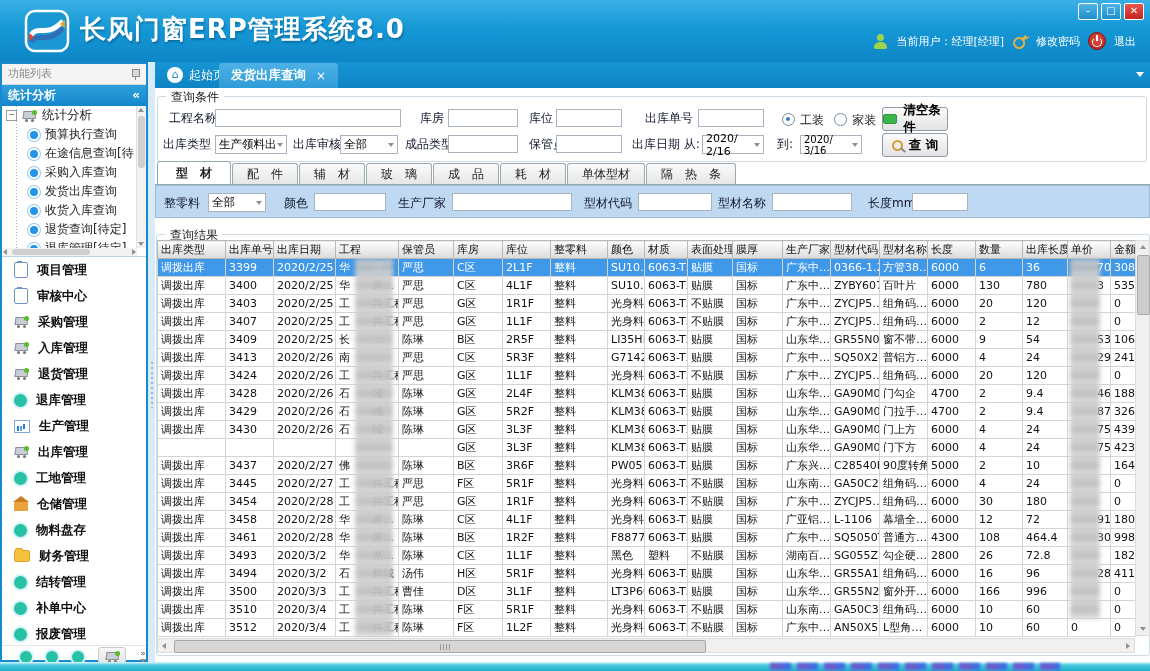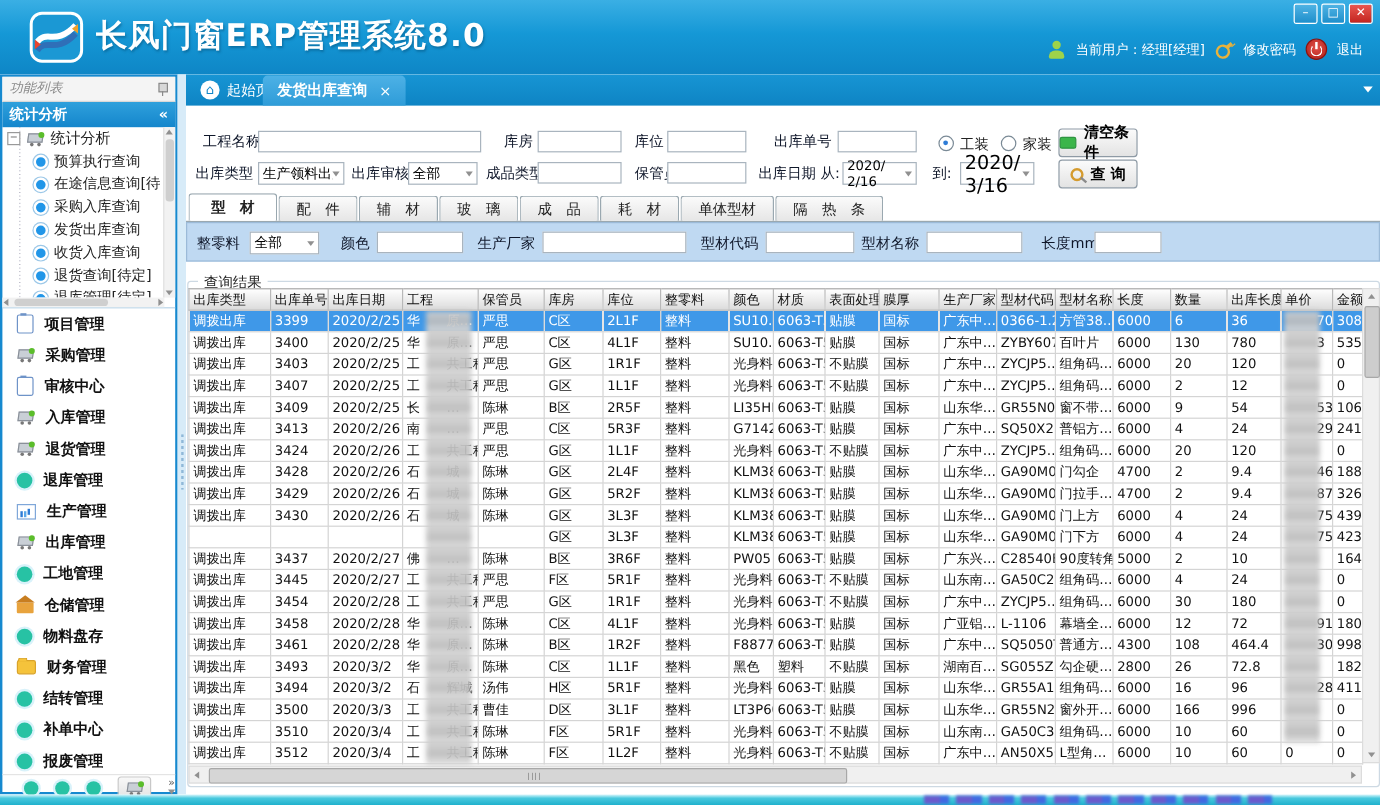--- a/index.html
+++ b/index.html
@@ -24,21 +24,21 @@
   .icon-key{width:16px;height:16px;position:relative;transform:rotate(-40deg);}
   .icon-key::before{content:"";position:absolute;left:0;top:3px;width:8px;height:8px;border:2.5px solid #E8B23C;border-radius:50%;}
   .icon-key::after{content:"";position:absolute;left:10px;top:7px;width:6px;height:2.5px;background:#E8B23C;box-shadow:3px 2px 0 -1px #E8B23C;}
   .icon-power{width:16px;height:16px;border-radius:50%;background:radial-gradient(circle at 50% 40%,#E05048,#B01E18);position:relative;border:1px solid #8E120E;}
   .icon-power::before{content:"";position:absolute;left:6.5px;top:2px;width:2px;height:6px;background:#fff;}
   .icon-power::after{content:"";position:absolute;left:3px;top:4px;width:8px;height:8px;border:1.5px solid #fff;border-top-color:transparent;border-radius:50%;}
   
   .sidebar{position:absolute;left:0;top:62px;width:148px;height:600px;background:#fff;
     border:2px solid #1689CF;box-sizing:border-box;}
   .func-header{height:20px;background:#F4F4F4;border-bottom:1px solid #D8D8D8;color:#8A8A8A;
-    font-size:11px;line-height:20px;padding:0 6px;display:flex;justify-content:space-between;align-items:center;font-style:italic;}
+    font-size:11px;line-height:20px;padding:0 6px;display:flex;justify-content:space-between;align-items:center;}
   .icon-pin{width:9px;height:11px;position:relative;}
   .icon-pin::before{content:"";position:absolute;left:1px;top:0;width:6px;height:6px;border:1px solid #8A8A8A;background:#D8D8D8;}
   .icon-pin::after{content:"";position:absolute;left:3.5px;top:7px;width:1px;height:4px;background:#8A8A8A;}
   .section-header{height:21px;background:linear-gradient(#2FA0DC,#1486CC);color:#fff;font-size:12px;
     font-weight:bold;line-height:21px;padding:0 6px;display:flex;justify-content:space-between;}
   .tree-panel{position:relative;height:150px;border-bottom:1px solid #B8D4E8;}
   .tree-list{position:absolute;left:0;top:0;right:9px;bottom:8px;overflow:hidden;font-size:12px;color:#222;
     background:linear-gradient(to bottom,#AAB 1px,transparent 1px) 14px 0/1px 3px repeat-y;}
   .tree-item{height:19px;display:flex;align-items:center;gap:5px;padding-left:26px;white-space:nowrap;cursor:pointer;}
   .tree-item.root{padding-left:4px;font-size:12.5px;}
@@ -224,28 +224,28 @@
       <div class="thumb"></div>
       <span class="tri right" style="position:absolute;right:1px;top:1px"></span>
     </div>
   </div>
   <div class="modules">
       <div class="module-item">
         <span class="mi icon-clipboard"></span>
         <span>项目管理</span>
       </div>
       <div class="module-item">
+        <span class="mi icon-clipboard"></span>
+        <span>审核中心</span>
+      </div>
+      <div class="module-item">
         <span class="mi icon-cartg">
           <i></i>
         </span>
         <span>采购管理</span>
-      </div>
-      <div class="module-item">
-        <span class="mi icon-clipboard"></span>
-        <span>审核中心</span>
       </div>
       <div class="module-item">
         <span class="mi icon-cartg">
           <i></i>
         </span>
         <span>入库管理</span>
       </div>
       <div class="module-item">
         <span class="mi icon-cartg">
           <i></i>
@@ -317,20 +317,23 @@
       <span class="home-circle">⌂</span>
       <span>起始页</span>
     </div>
     <div class="tab-active">
       <span>发货出库查询</span>
       <span class="tab-close">×</span>
     </div>
     <span class="tabbar-chevron tri wdown"></span>
   </div>
 
+  <div class="groupbox" style="left:2px;top:34px;width:988px;height:64px;">
+    <span class="glabel">查询条件</span>
+  </div>
   <span class="flabel" style="left:14px;top:46px">工程名称</span>
   <input class="finput" style="left: 60px; top: 47px; width: 186px;">
   <span class="flabel" style="left:265px;top:46px">库房</span>
   <input class="finput" style="left: 293px; top: 47px; width: 70px;">
   <span class="flabel" style="left:374px;top:46px">库位</span>
   <input class="finput" style="left: 401px; top: 47px; width: 66px;">
   <span class="flabel" style="left:490px;top:46px">出库单号</span>
   <input class="finput" style="left: 543px; top: 47px; width: 66px;">
   <span class="abs" style="left:627px;top:47px">
     <span class="radio sel"></span>
@@ -357,21 +360,21 @@
   <input class="finput" style="left: 293px; top: 73px; width: 70px;">
   <span class="flabel" style="left:374px;top:72px">保管员</span>
   <input class="finput" style="left: 401px; top: 73px; width: 66px;">
   <span class="flabel" style="left:477px;top:72px"><span>出库日期</span>&nbsp;<span>从:</span></span>
   <div class="combo" style="left:547px;top:73px;width:62px">
     <span style="font-size:11px">2020/ 2/16</span>
       <span class="tri down"></span>
   </div>
   <span class="flabel" style="left:622px;top:72px">到:</span>
   <div class="combo" style="left:645px;top:73px;width:62px">
-    <span style="font-size:16px">2020/ 3/16</span>
+    <span style="font-size:10px">2020/ 3/16</span>
       <span class="tri down"></span>
   </div>
   <div class="btn" style="left:727px;top:71px;width:64px">
     <span class="icon-mag"></span>
     <span>查  询</span>
   </div>
 
   <div class="mattabs">
       <div class="mtab active">型　材</div>
       <div class="mtab">配　件</div>

